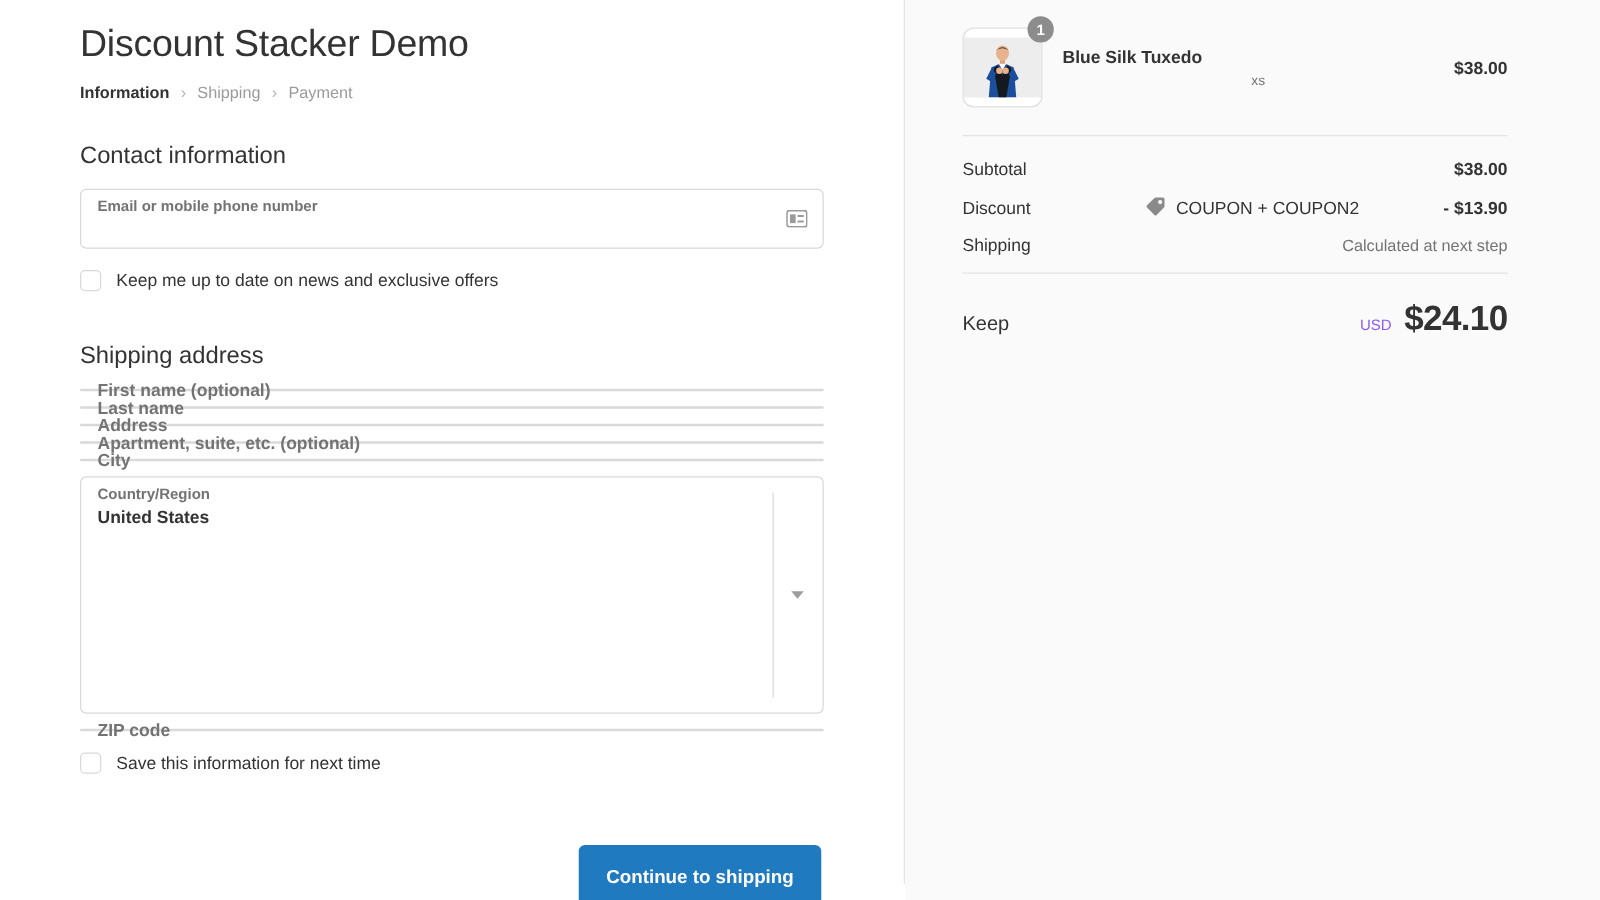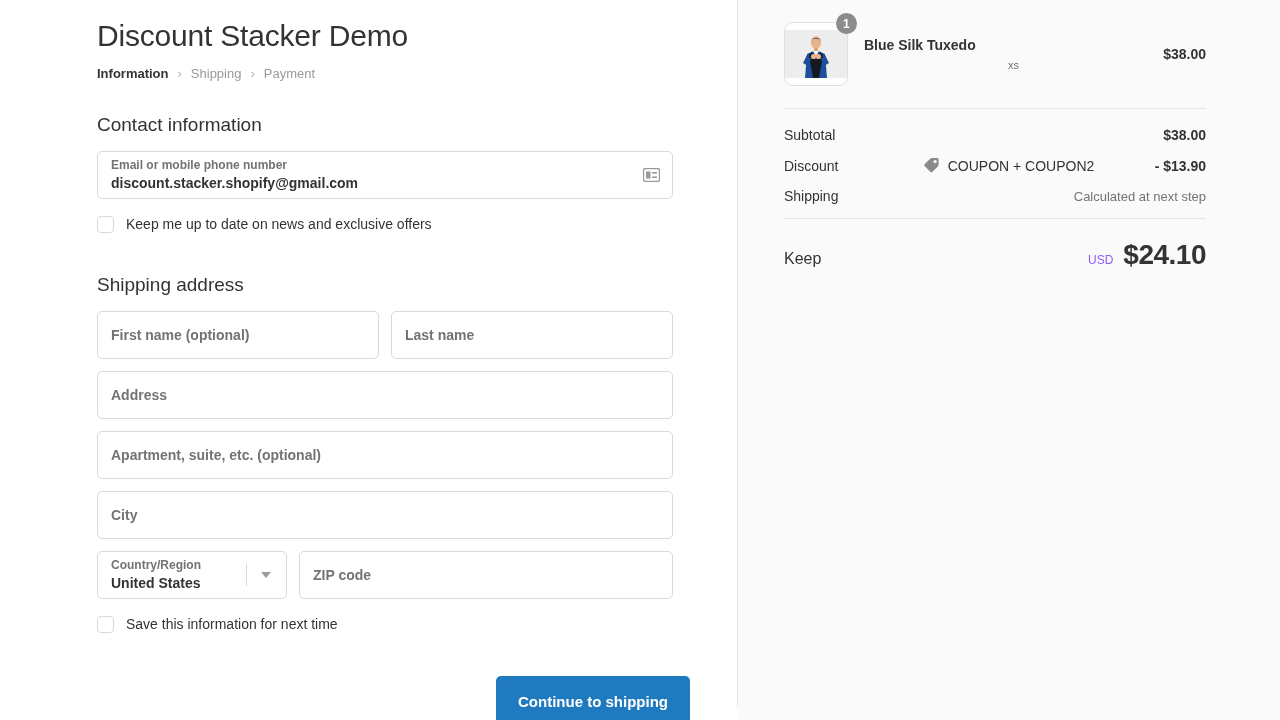--- a/index.html
+++ b/index.html
@@ -12,21 +12,20 @@
   }
   .page { display: flex; width: 1280px; height: 720px; }
 
   
   .main {
     width: 724px; height: 707px;
     background: #ffffff;
     border-right: 1px solid #e4e4e4;
     position: relative;
     padding: 0 64px;
-    margin-left: 33px;
   }
   .shop-title {
     font-size: 30px; font-weight: 400; color: #333333;
     letter-spacing: -0.2px;
     padding-top: 16px; line-height: 40px;
   }
   .breadcrumb {
     margin-top: 9px; font-size: 13px; line-height: 18px;
     display: flex; align-items: center; gap: 0;
   }
@@ -59,21 +58,21 @@
     font-size: 14px; color: #333333; line-height: 18px;
   }
   .field .placeholder {
     position: absolute; left: 13px; top: 50%; transform: translateY(-50%);
     font-size: 14px; color: #737373; line-height: 18px;
   }
   .autofill-icon {
     position: absolute; right: 12px; top: 50%; transform: translateY(-50%);
     width: 17px; height: 14px;
   }
-  .row { display: flex; gap: 12px; margin-top: 12px; }
+  .row { display: flex; gap: 12px; margin-top: 12px; flex-direction: column; }
   .row.first { margin-top: 0; }
   .col { flex: 1; }
 
   .check-row {
     display: flex; align-items: center; gap: 12px;
     margin-top: 16px;
   }
   .checkbox {
     width: 17px; height: 17px;
     border: 1px solid #d9d9d9;
@@ -183,21 +182,20 @@
       <span class="crumb-sep">›</span>
       <span class="crumb">Shipping</span>
       <span class="crumb-sep">›</span>
       <span class="crumb">Payment</span>
     </div>
 
     <div class="section-title">Contact information</div>
 
     <div class="field">
       <span class="floating-label">Email or mobile phone number</span>
-      <span class="value">discount.stacker.shopify@gmail.com</span>
       <span class="autofill-icon">
         <svg width="17" height="14" viewBox="0 0 17 14">
           <rect x="0.5" y="0.5" width="16" height="13" rx="2" fill="none" stroke="#9a9a9a" stroke-width="1.4"></rect>
           <rect x="3" y="3.5" width="4.5" height="7" fill="#9a9a9a"></rect>
           <rect x="9" y="4" width="5" height="1.6" fill="#9a9a9a"></rect>
           <rect x="9" y="8.4" width="5" height="1.6" fill="#9a9a9a"></rect>
         </svg>
       </span>
     </div>
 

